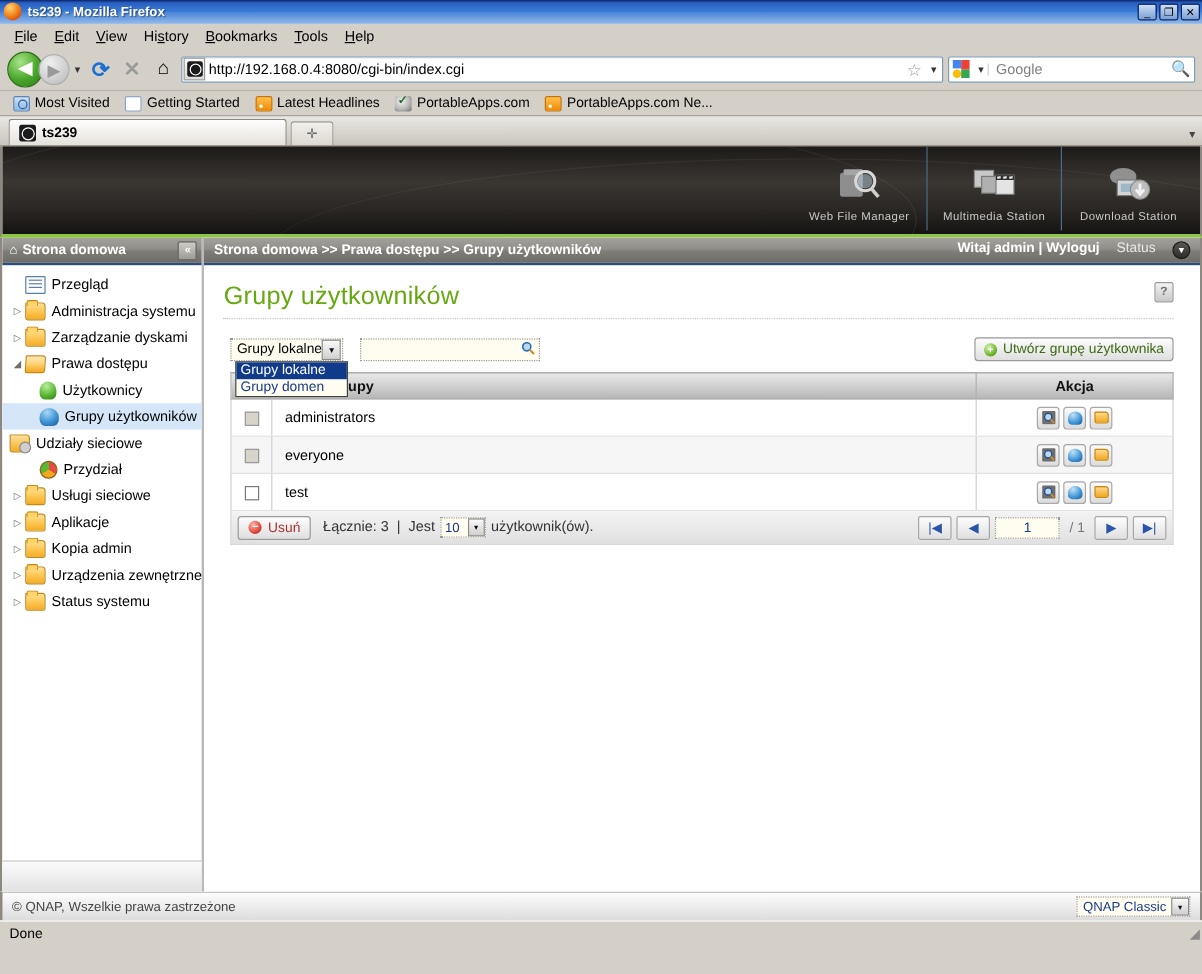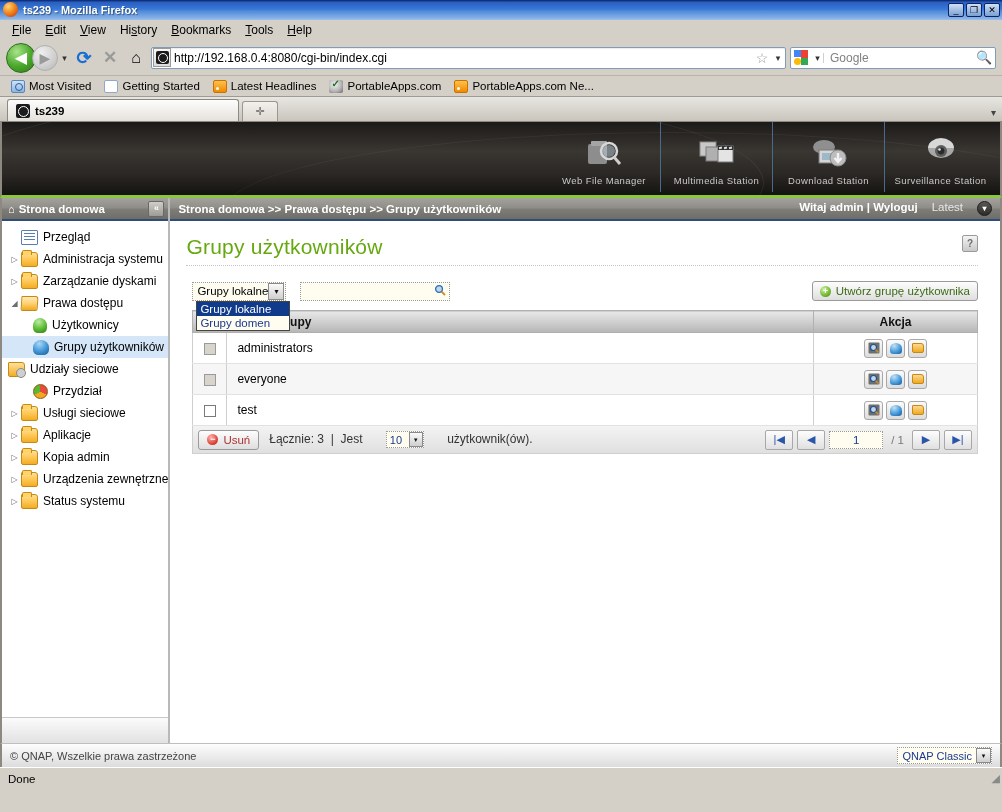--- a/index.html
+++ b/index.html
@@ -346,21 +346,21 @@
     border:1px solid #9a9a9a; border-radius:3px;
     display:flex;align-items:center; padding:0 8px; gap:5px;
     font-size:11.5px; color:#a33;
   }
   .minus-ico { width:11px;height:11px;border-radius:50%;
     background:radial-gradient(circle at 35% 30%,#ffb3ad 0%,#e04a3f 60%,#9e1a10 100%);
     color:#fff;font-size:9px;font-weight:bold;line-height:10px;text-align:center;}
   .foot-txt { margin-left:10px; font-size:12px; color:#333; }
   .pagesel {
     display:inline-flex; align-items:center; width:38px; height:17px;
-    background:#fffdf0; border:1px dotted #9a9a9a; margin:0 20px;
+    background:#fffdf0; border:1px dotted #9a9a9a; margin:0 1px;
     vertical-align:middle; padding-left:3px; font-size:11px; color:#1a3a8f;
   }
   .pagesel .ps-btn {
     width:14px;height:15px;margin-left:auto;
     background:linear-gradient(to bottom,#fafafa,#cfcfcf); border:1px solid #8a8a8a;
     display:flex;align-items:center;justify-content:center;font-size:7px;color:#111;
   }
   .pager { margin-left:auto; display:flex; align-items:center; gap:4px; }
   .pgbtn {
     width:28px;height:20px; background:linear-gradient(to bottom,#fdfdfd,#e0e0e0);
@@ -523,33 +523,20 @@
           <svg width="38" height="32" viewBox="0 0 38 32">
               <ellipse cx="14" cy="9" rx="11" ry="7" fill="#8f8f8f"></ellipse>
               <rect x="9" y="12" width="17" height="13" fill="#d5d5d5" stroke="#7a7a7a"></rect>
               <rect x="12" y="15" width="11" height="7" fill="#9fb8c8"></rect>
               <circle cx="28" cy="20" r="8" fill="#bdbdbd" stroke="#8a8a8a"></circle>
               <path d="M28 15 L28 23 M24.5 20 L28 24 L31.5 20" stroke="#f2f2f2" stroke-width="2.4" fill="none"></path>
             </svg>
         </span>
         <span class="station-lbl">Download Station</span>
       </div>
-      <div class="station">
-        <span class="station-ico">
-          <svg width="38" height="32" viewBox="0 0 38 32">
-              <rect x="7" y="5" width="24" height="4" rx="2" fill="#cfcfcf"></rect>
-              <path d="M6 10 A13 10 0 0 1 32 10 Z" fill="#d8d8d8"></path>
-              <path d="M6 10 A13 10 0 0 0 32 10 Z" fill="#a8a8a8"></path>
-              <circle cx="19" cy="13" r="6" fill="#5e5e5e"></circle>
-              <circle cx="19" cy="13" r="3.4" fill="#2a2a2a"></circle>
-              <circle cx="17.5" cy="11.5" r="1.3" fill="#e8e8e8"></circle>
-            </svg>
-        </span>
-        <span class="station-lbl">Surveillance Station</span>
-      </div>
     </div>
   </div>
 
   <div class="main viewport-border">
 
     <div class="sidebar">
       <div class="sb-head">
         <span class="home-g">⌂</span>
         <span>Strona domowa</span>
         <span class="sb-collapse">«</span>
@@ -617,21 +604,21 @@
         </div>
       </div>
       <div class="sb-foot"></div>
     </div>
 
     <div class="content">
       <div class="crumbbar">
         <span>Strona domowa &gt;&gt; Prawa dostępu &gt;&gt; Grupy użytkowników</span>
         <span class="crumb-right">
           <span>Witaj admin | Wyloguj</span>
-          <span class="crumb-lang">Latest</span>
+          <span class="crumb-lang">Status</span>
           <span class="lang-caret">▾</span>
         </span>
       </div>
 
       <div class="page-title-row">
         <span class="page-title">Grupy użytkowników</span>
         <span class="help-btn">?</span>
       </div>
       <div class="title-dots"></div>
 

